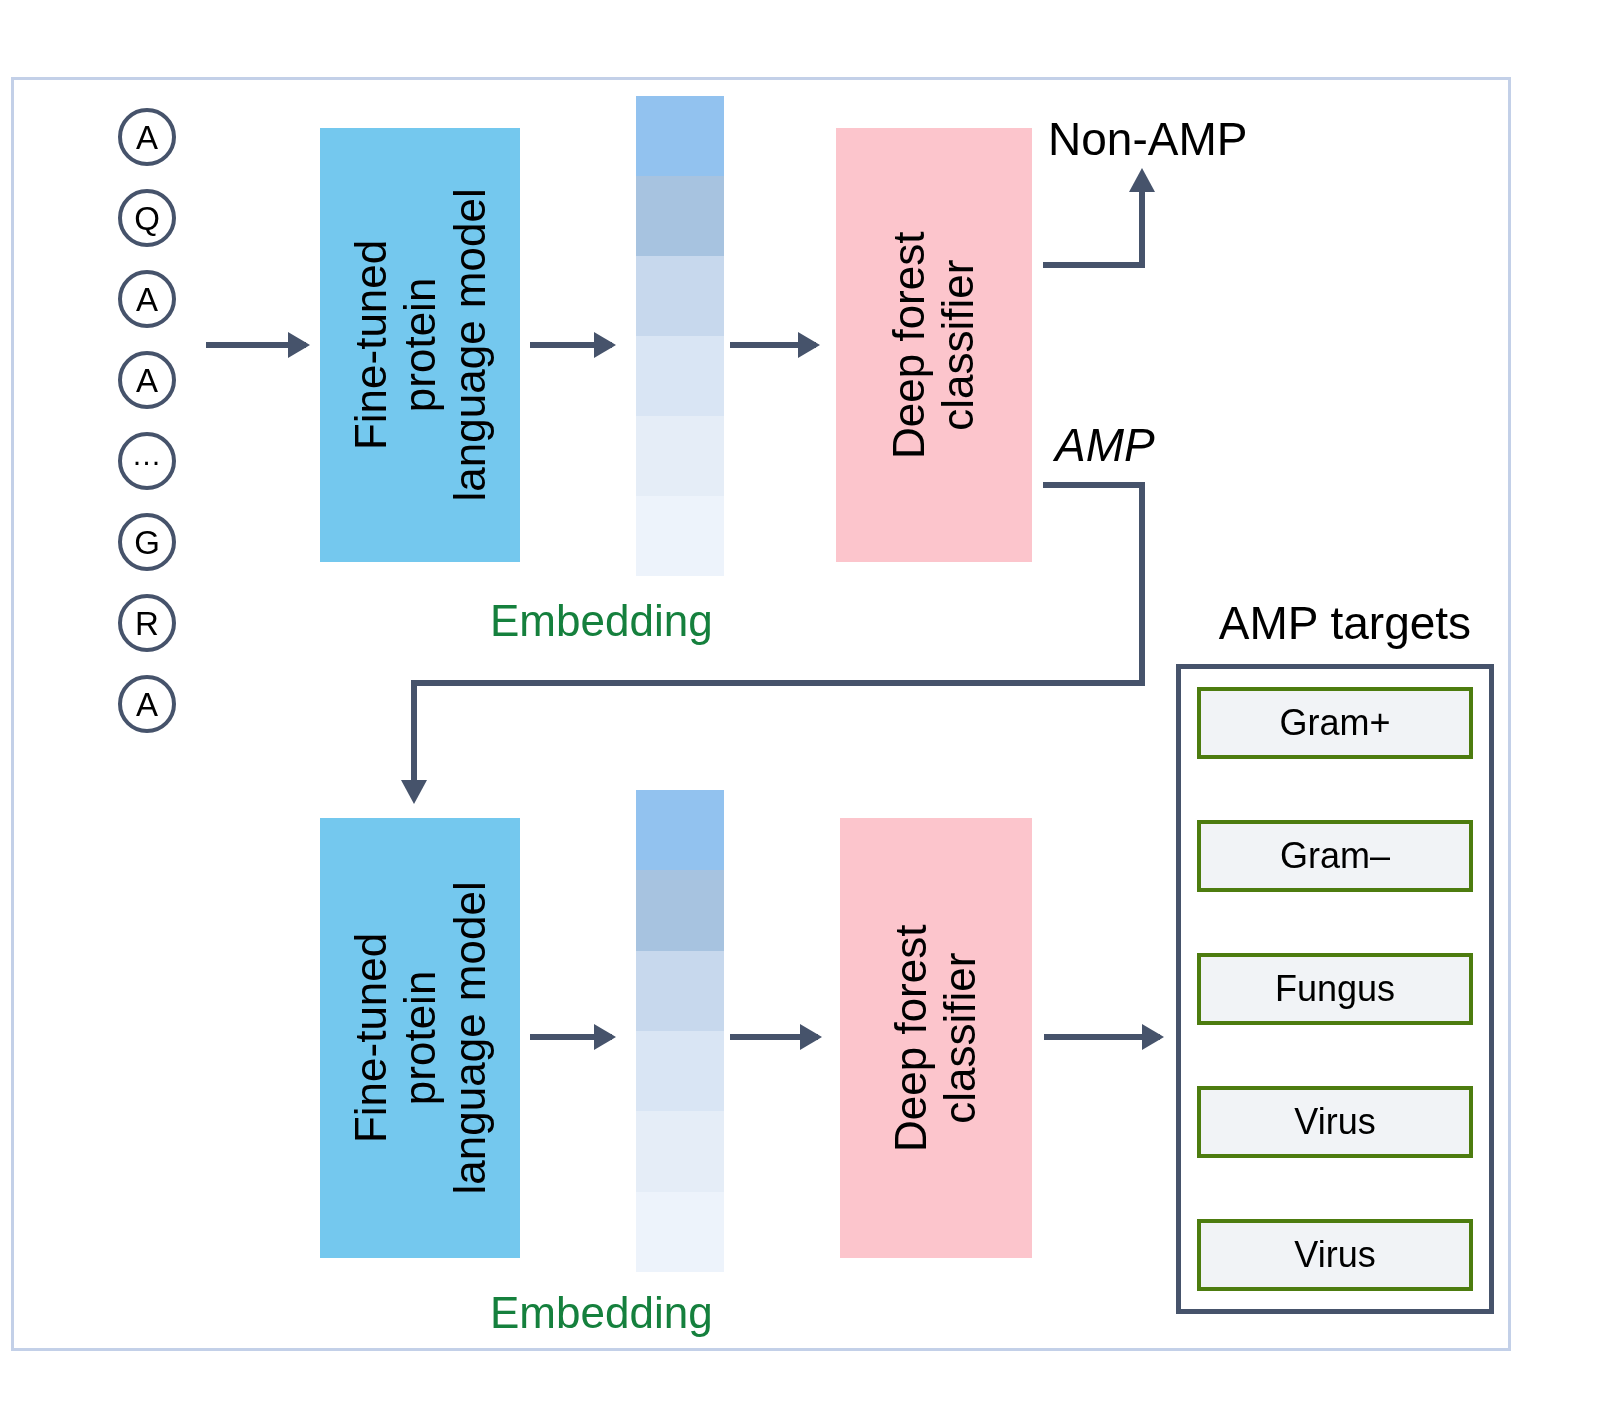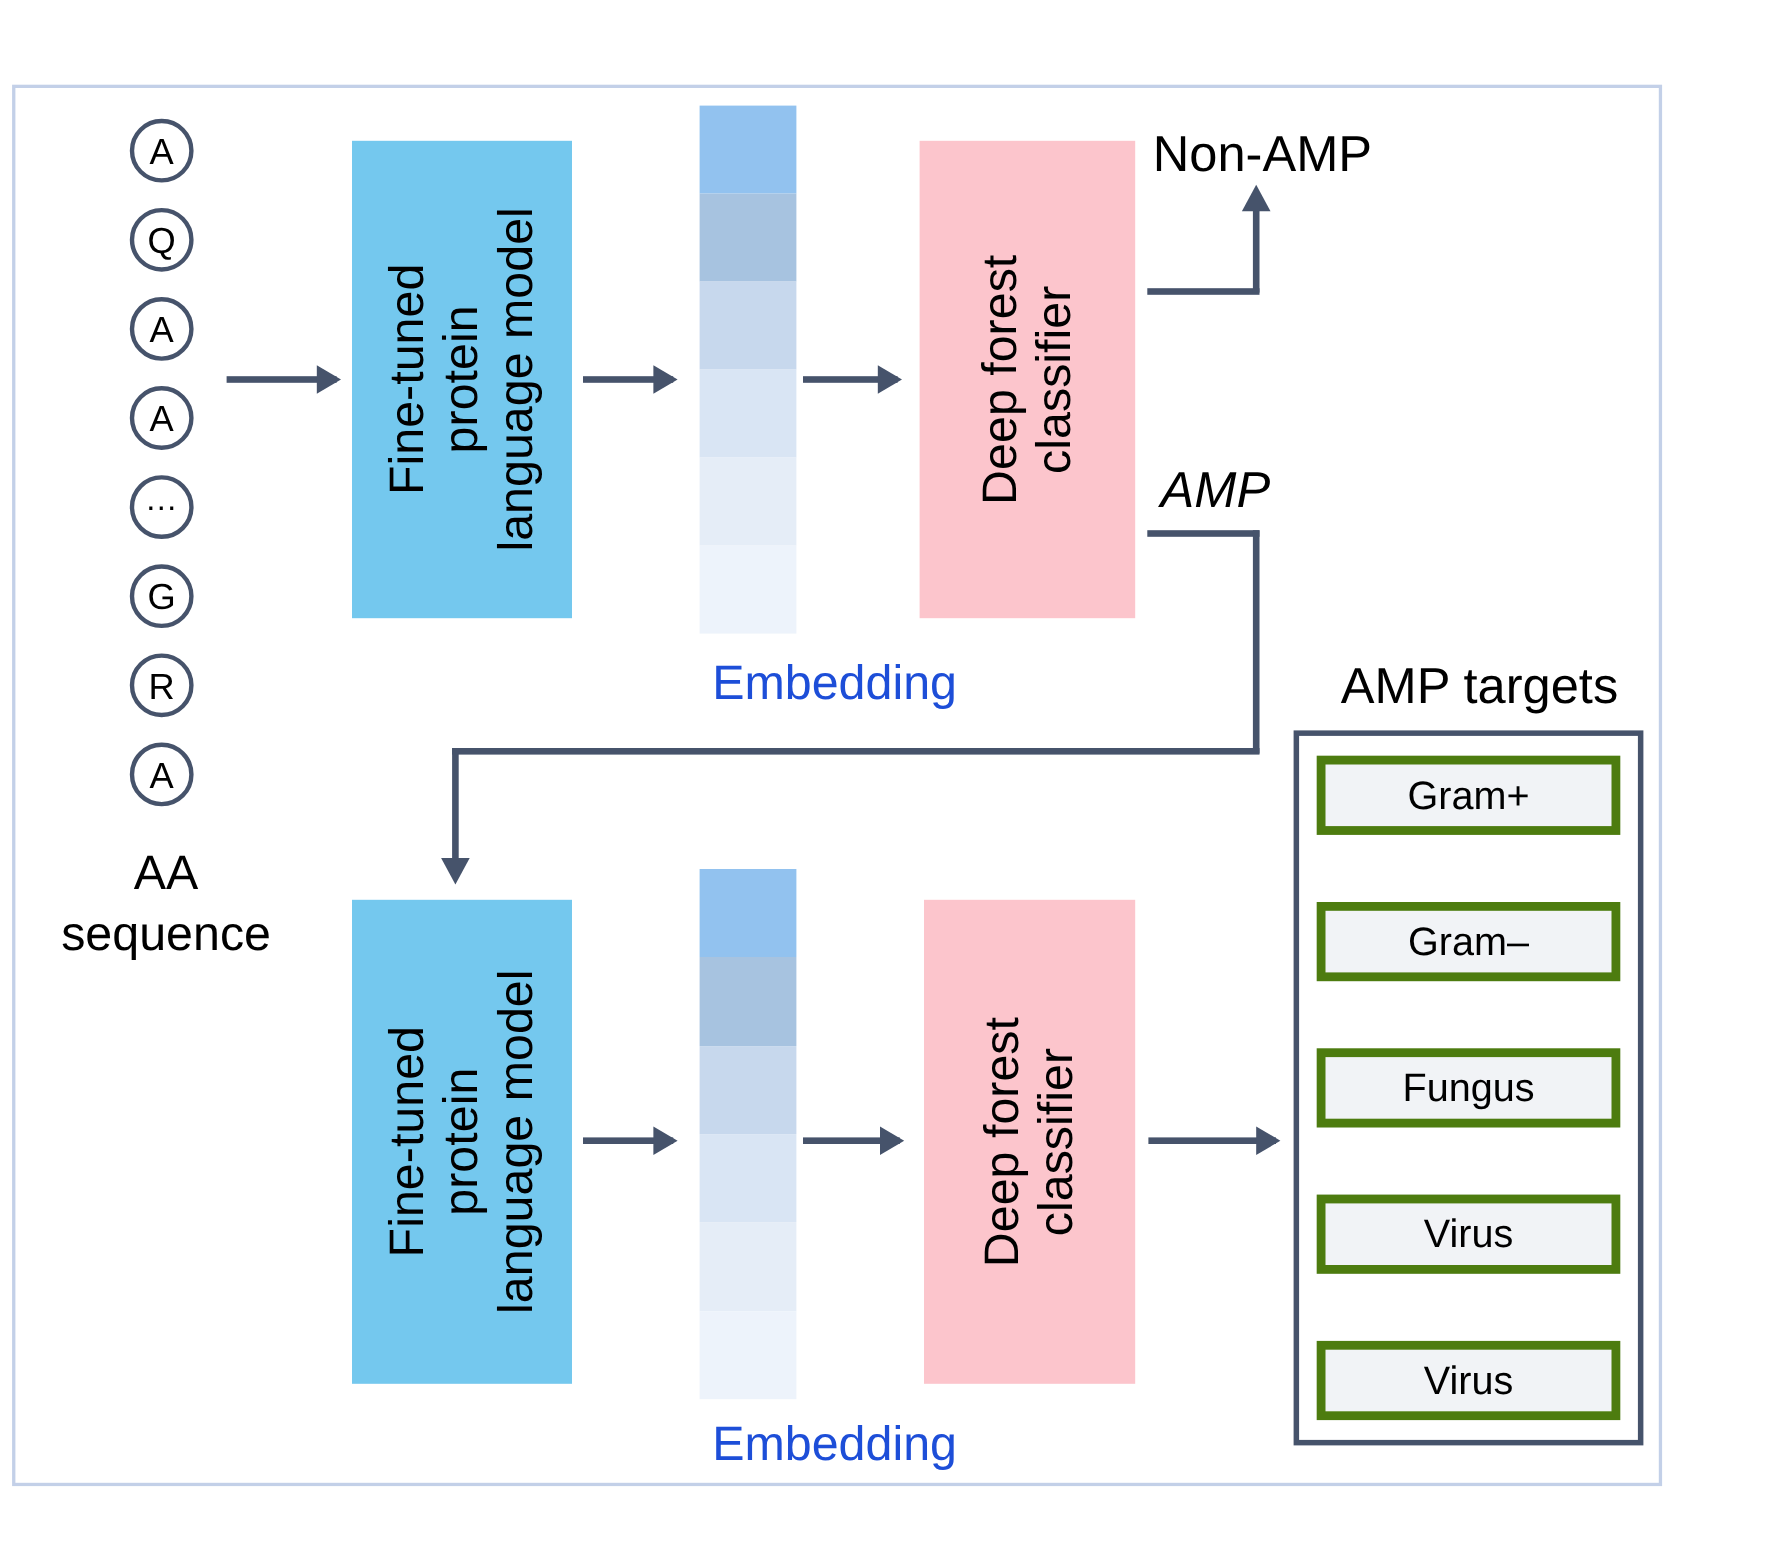--- a/index.html
+++ b/index.html
@@ -134,23 +134,23 @@
     width: 88px;
     display: flex;
     flex-direction: column;
   }
   .embed span { display: block; width: 100%; }
   .embed-top { left: 636px; top: 96px;  height: 480px; }
   .embed-bot { left: 636px; top: 790px; height: 482px; }
   .embed-label {
     position: absolute;
     width: 380px;
-    text-align: right;
+    text-align: left;
     font-size: 44px;
-    color: #1d4ed8;
+    color: #15803d;
   }
   .embed-label-top { left: 490px; top: 596px; }
   .embed-label-bot { left: 490px; top: 1288px; }
 
   
   .h-arrow {
     position: absolute;
     height: 6px;
     background: #46536b;
   }
@@ -221,21 +221,21 @@
     height: 650px;
     border: 5px solid #46536b;
     background: #ffffff;
     box-sizing: border-box;
     display: flex;
     flex-direction: column;
     justify-content: space-between;
     padding: 18px 16px;
   }
   .target-item {
-    border: 8px solid #4d7c0f;
+    border: 4px solid #4d7c0f;
     background: #f1f3f6;
     box-sizing: border-box;
     height: 72px;
     display: flex;
     align-items: center;
     justify-content: center;
     font-size: 36px;
     color: #000;
     white-space: nowrap;
     overflow: hidden;
@@ -272,24 +272,20 @@
       <span>G</span>
     </div>
     <div class="aa-circle">
       <span>R</span>
     </div>
     <div class="aa-circle">
       <span>A</span>
     </div>
   </div>
 
-  <div class="aa-label">
-    <div>AA</div>
-    <div>sequence</div>
-  </div>
 
   <div class="h-arrow" style="left:206px; top:342px; width:100px;"></div>
 
   <div class="block plm plm-top">
     <div class="rot">
       <div>Fine-tuned</div>
       <div>protein</div>
       <div>language model</div>
     </div>
   </div>

